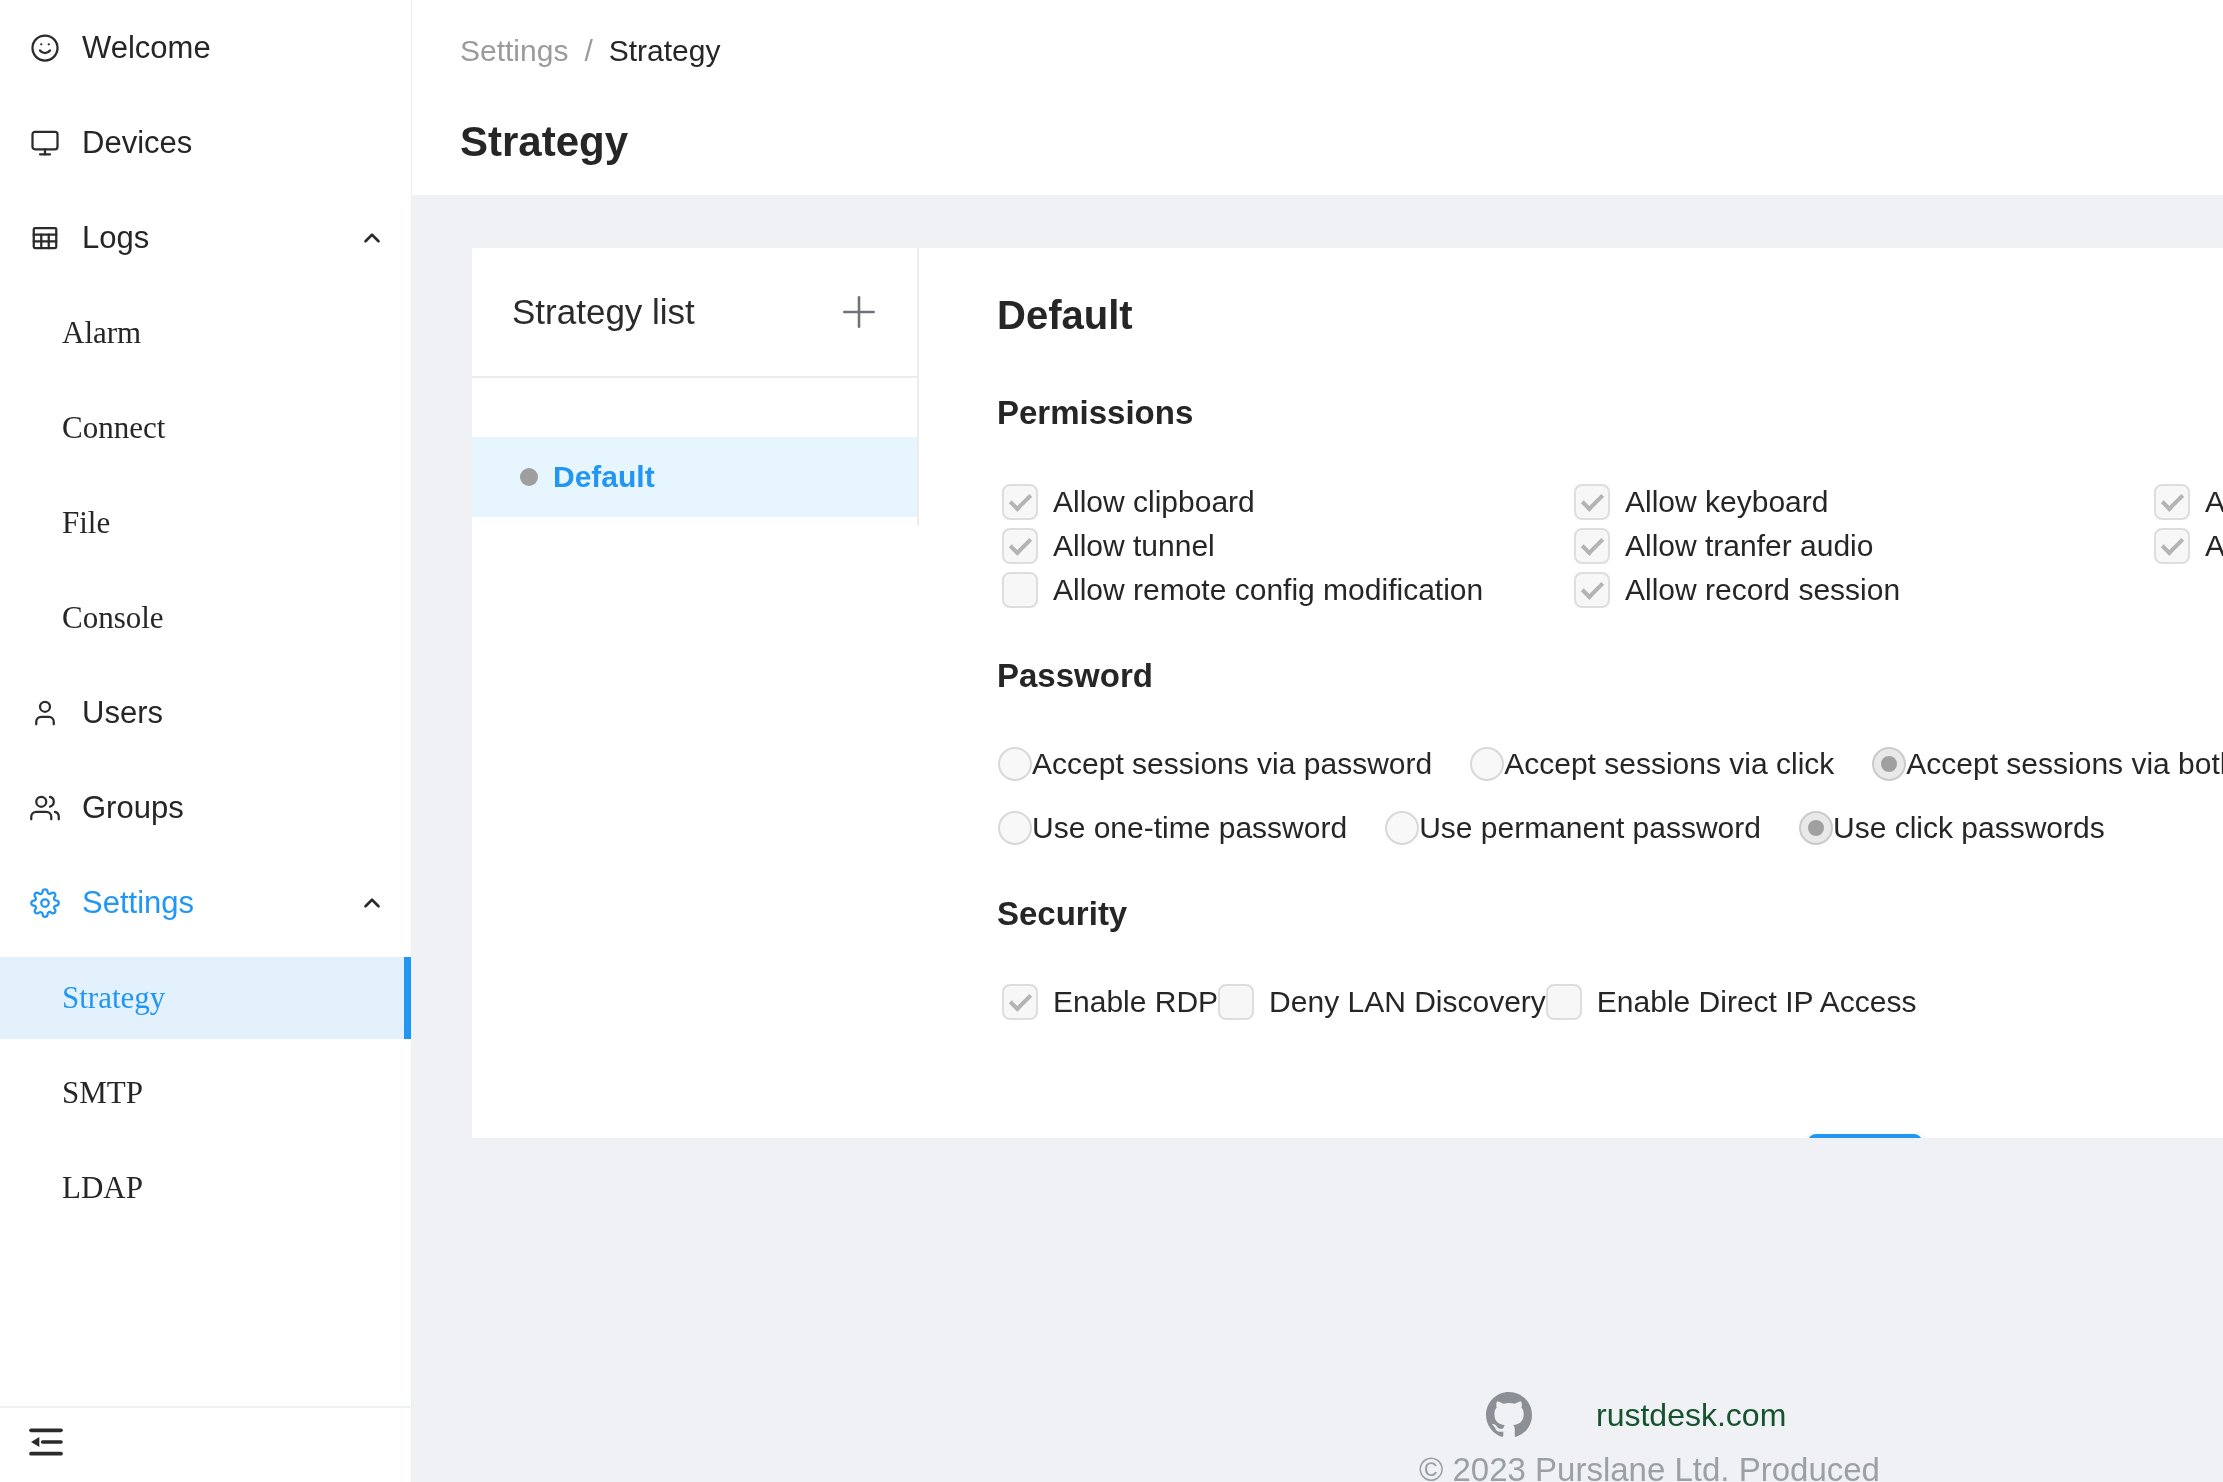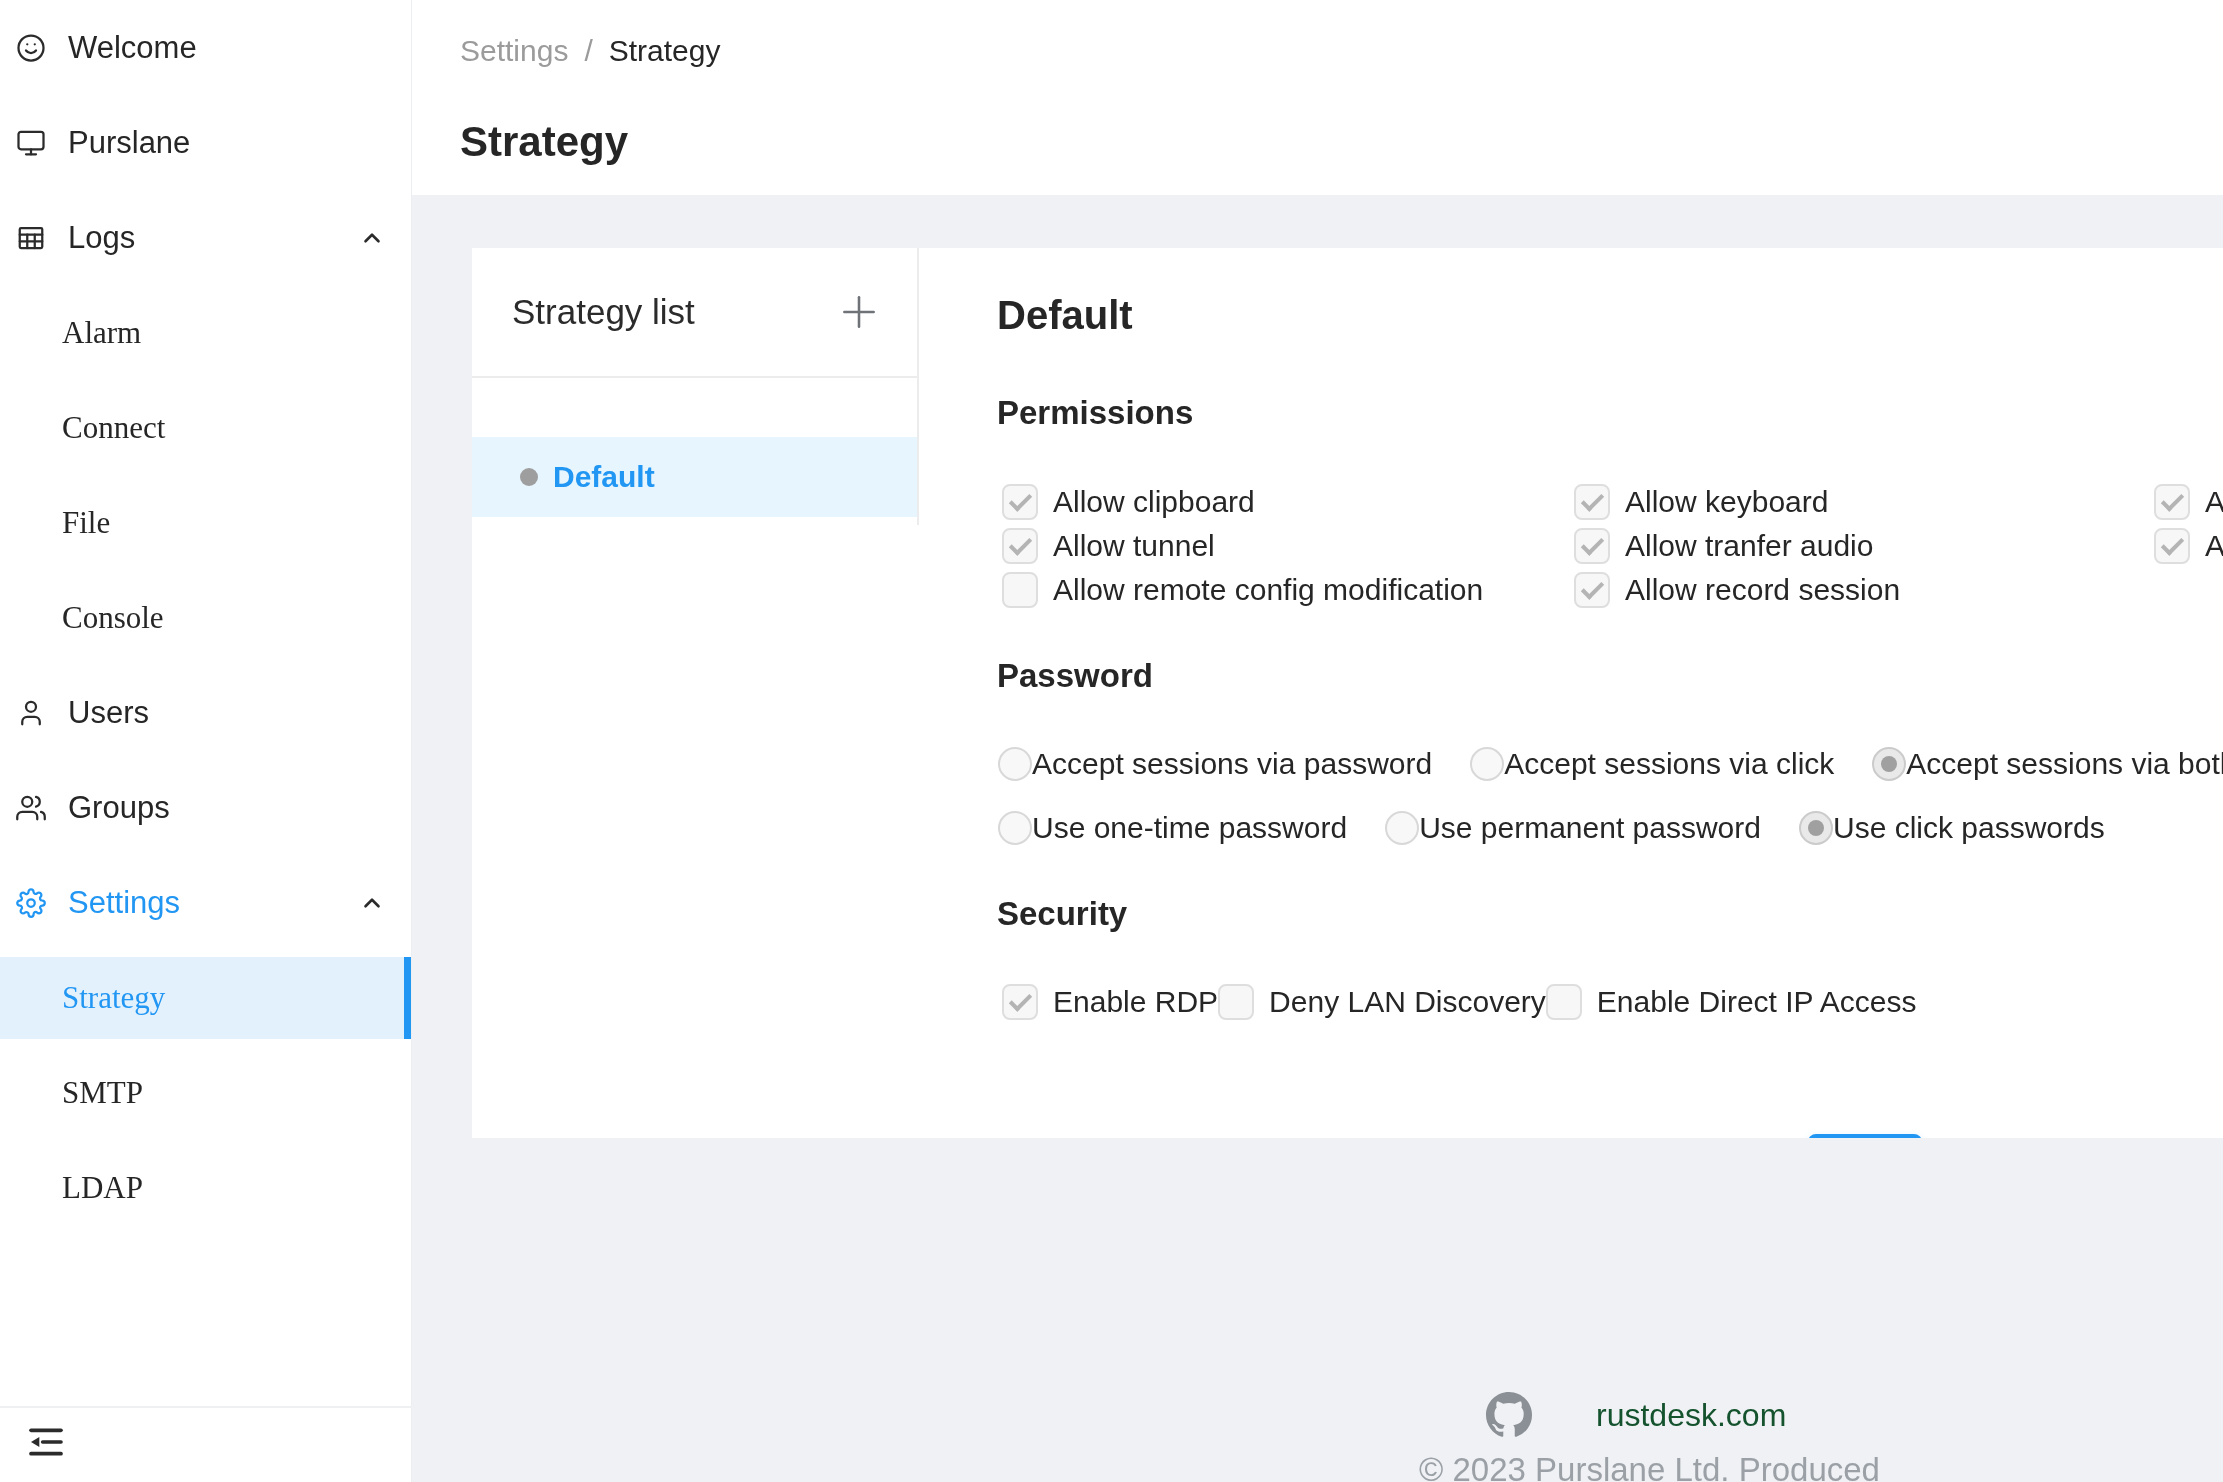--- a/index.html
+++ b/index.html
@@ -4,21 +4,21 @@
 <style>
   * { margin:0; padding:0; box-sizing:border-box; }
   html,body { width:2223px; height:1482px; }
   body { overflow:hidden; background:#fff; color:#262626;
          font-family:"Liberation Sans","DejaVu Sans",sans-serif; }
   .app { position:relative; width:2223px; height:1482px; }
 
   
   .sidebar { position:absolute; left:0; top:0; width:412px; height:1482px;
              background:#fff; border-right:1px solid #eceef1; z-index:2; }
-  .side-row { height:95px; display:flex; align-items:center; padding:0 26px 0 16px; cursor:pointer; }
+  .side-row { height:95px; display:flex; align-items:center; padding:0 26px 0 30px; cursor:pointer; }
   .side-row .icon { width:30px; height:30px; flex:none; display:flex; }
   .side-row .icon svg { width:30px; height:30px; }
   .side-label { margin-left:22px; font-size:31px; white-space:nowrap; }
   .side-row.sub { padding-left:62px; }
   .side-row.sub .side-label { margin-left:0;font-family:Liberation Serif, serif; }
   .chevron { margin-left:auto; width:26px; height:26px; flex:none; }
   .chevron svg { width:26px; height:26px; }
   .side-row.active .side-label { color:#2196f3; }
   .side-row.selected-row { padding:0; }
   .row-hl { width:100%; height:82px; display:flex; align-items:center; padding-left:62px;
@@ -107,21 +107,21 @@
     </div>
 
     <div class="side-row">
       <span class="icon">
         <svg viewBox="0 0 24 24" fill="none" stroke="#2b2b2b" stroke-width="1.8" stroke-linecap="round" stroke-linejoin="round">
             <rect x="2" y="3" width="20" height="14" rx="2"></rect>
             <line x1="8" y1="21" x2="16" y2="21"></line>
             <line x1="12" y1="17" x2="12" y2="21"></line>
           </svg>
       </span>
-      <span class="side-label">Purslane</span>
+      <span class="side-label">Devices</span>
     </div>
 
     <div class="side-row">
       <span class="icon">
         <svg viewBox="0 0 24 24" fill="none" stroke="#2b2b2b" stroke-width="1.8" stroke-linecap="round" stroke-linejoin="round">
             <rect x="3" y="4" width="18" height="16" rx="1"></rect>
             <line x1="3" y1="9.3" x2="21" y2="9.3"></line>
             <line x1="3" y1="14.6" x2="21" y2="14.6"></line>
             <line x1="9" y1="9.3" x2="9" y2="20"></line>
             <line x1="15" y1="9.3" x2="15" y2="20"></line>

